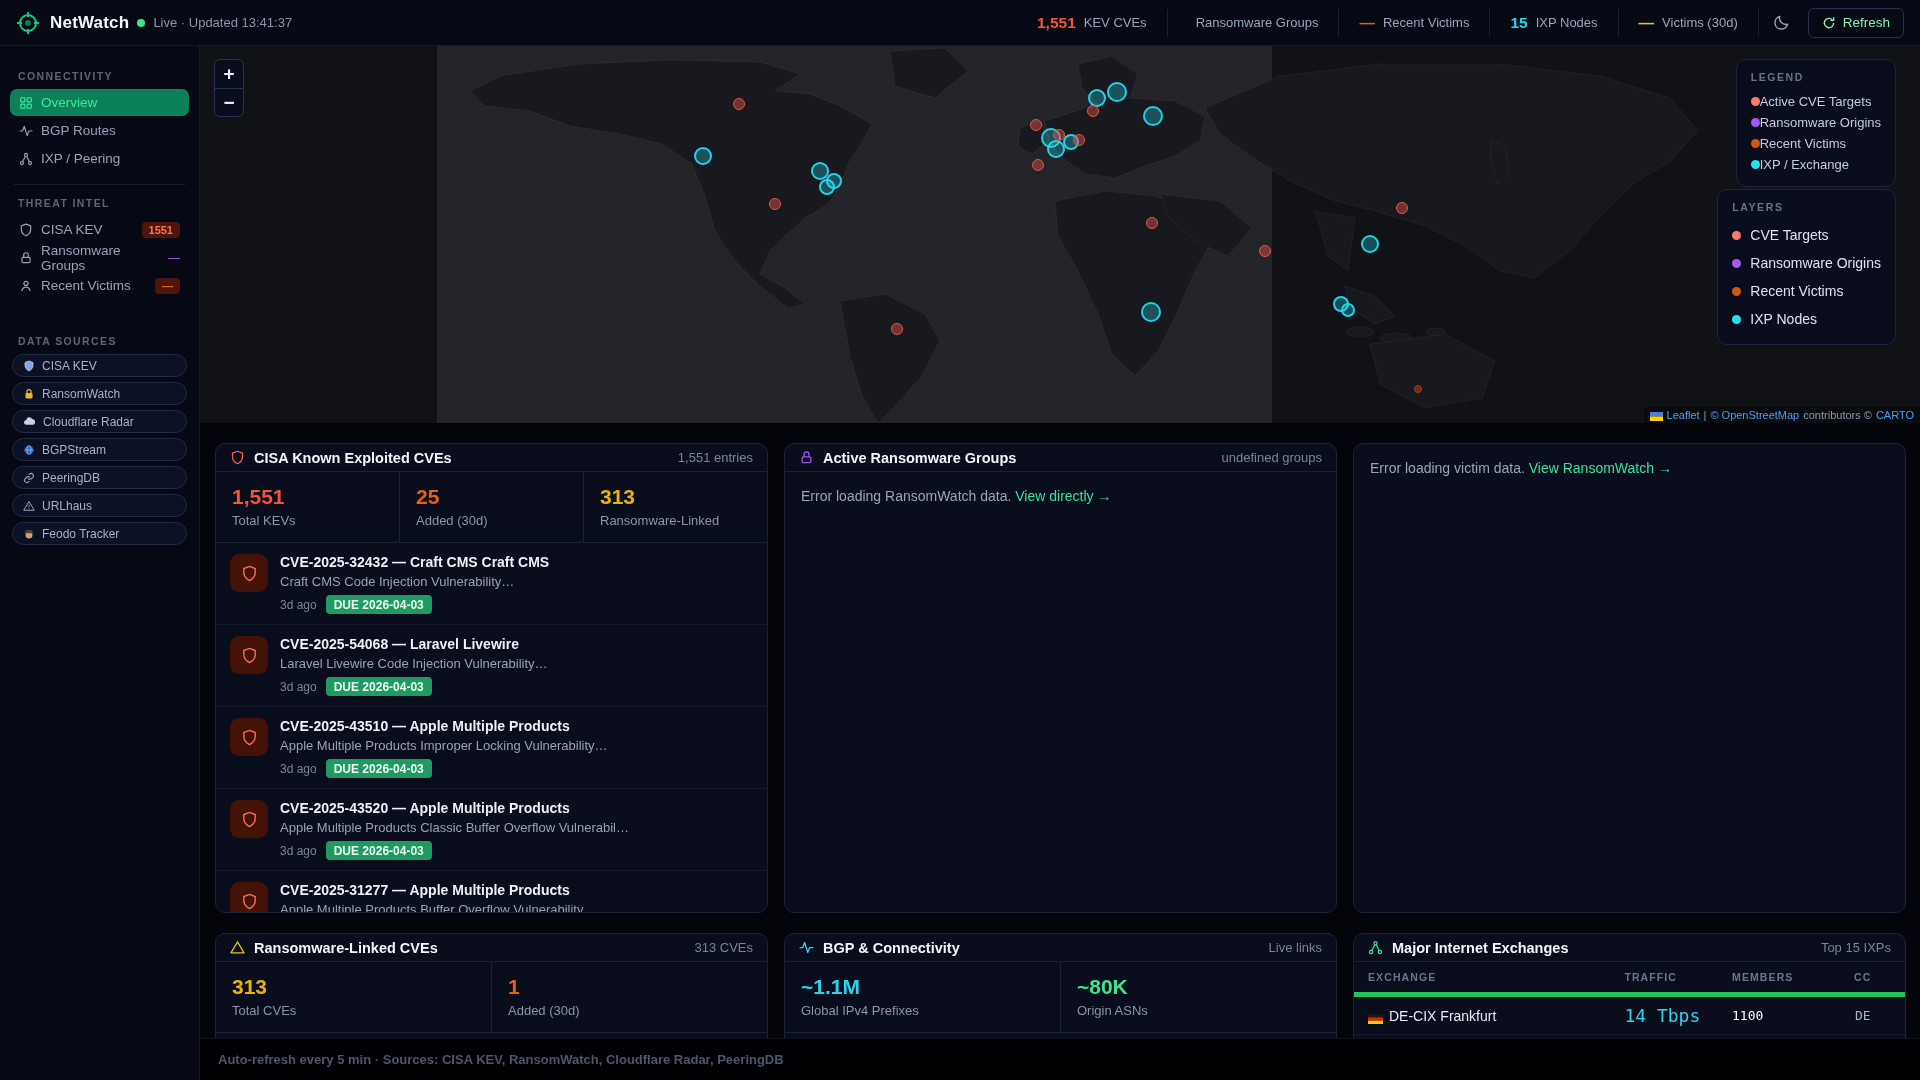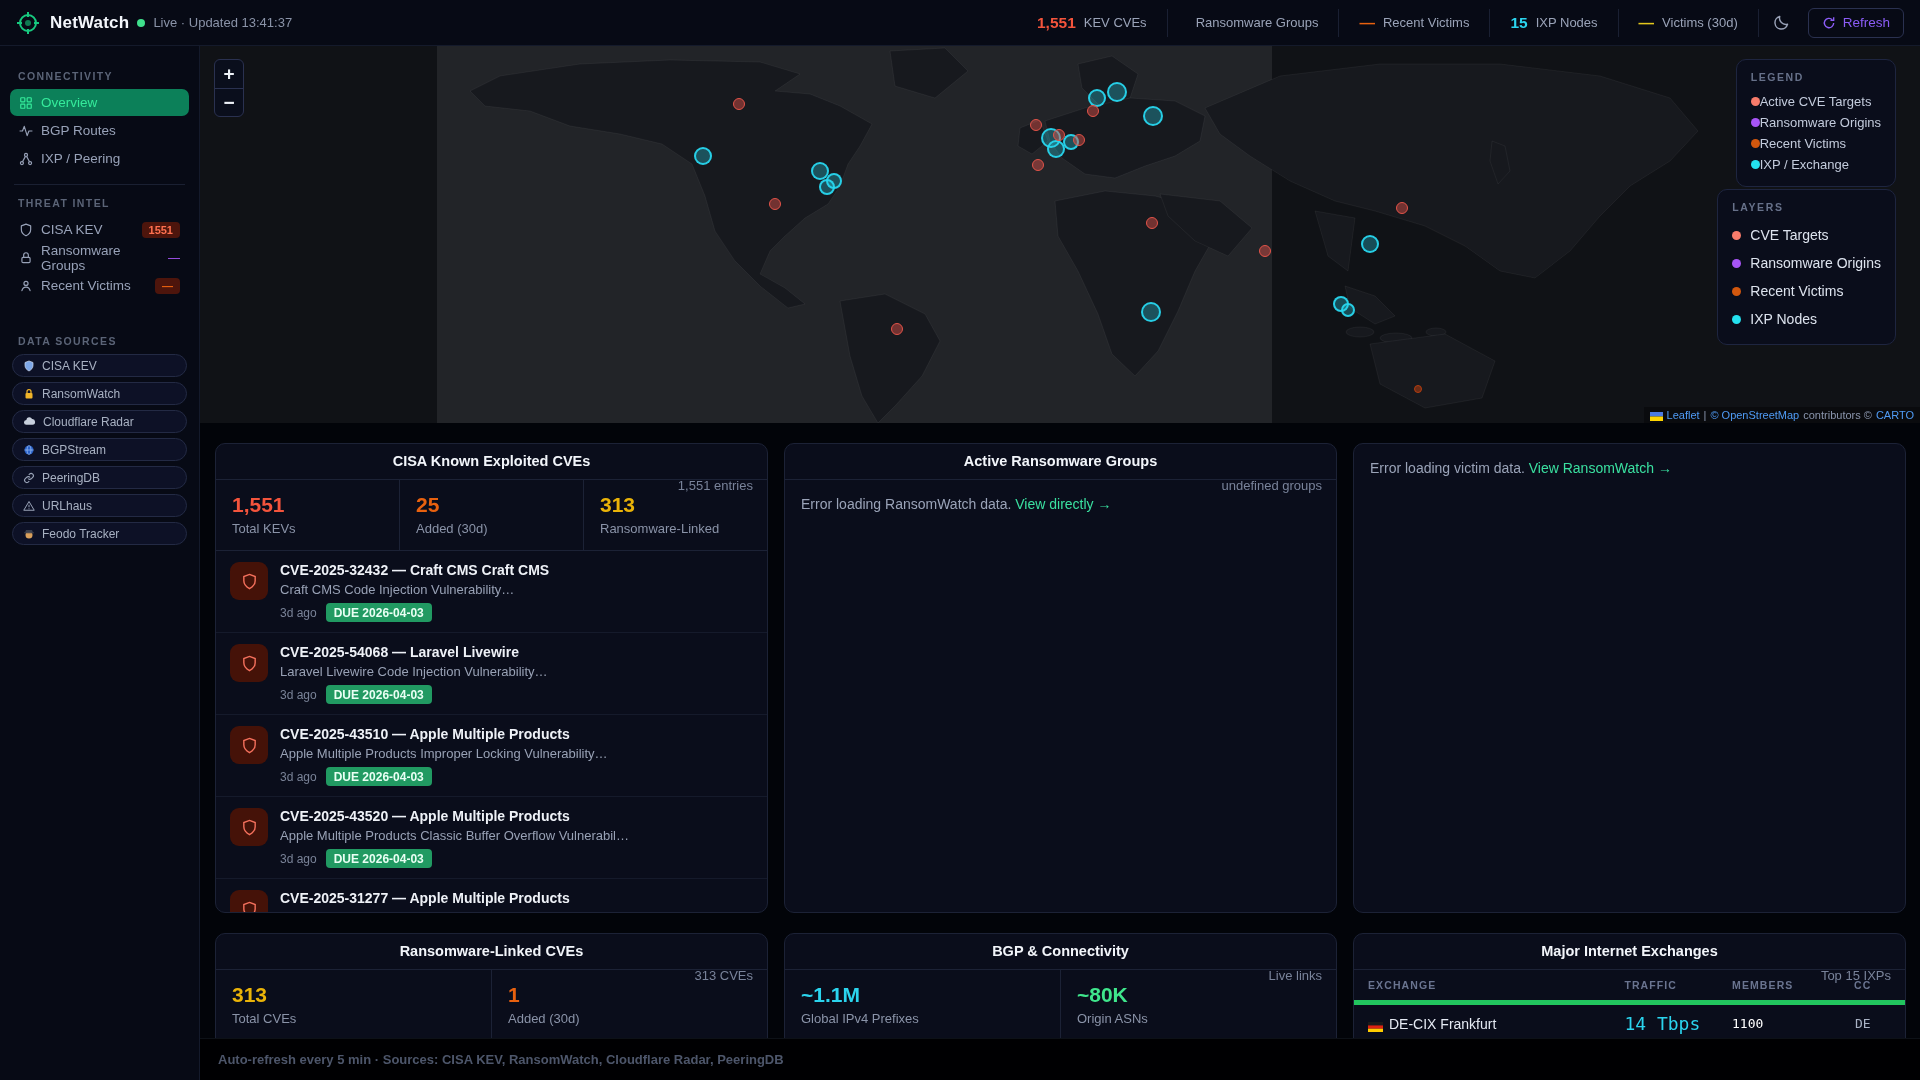--- a/index.html
+++ b/index.html
@@ -18,21 +18,21 @@
     border-left:1px solid #1a2033; }
   .hstat:first-child { border-left:none; }
   .hstat .val { font-size:15.5px; font-weight:bold; }
   .hstat .lbl { font-size:13px; color:#9aa3b8; }
   .v-red{color:#f4543c;} .v-orange{color:#e8610f;} .v-purple{color:#eab308;}
   .v-cyan{color:#2bd4ee;} .v-yellow{color:#e3c71c;} .v-green{color:#3fe68c;}
   .icon-btn { padding:0 14px; color:#9aa3b8; display:flex; align-items:center;
     border-left:1px solid #1a2033; height:28px; cursor:pointer; }
   .refresh-btn { display:flex; align-items:center; gap:7px; height:30px; padding:0 13px;
     margin-left:4px; border:1px solid #2a3150; border-radius:6px; background:transparent;
-    color:#8b5cf6; font-size:13.5px; cursor:pointer; }
+    color:#86efac; font-size:13.5px; cursor:pointer; }
 
   
   .main { display:flex; height:1034px; }
   .sidebar { width:200px; background:#070a15; border-right:1px solid #141a2b;
     padding:16px 10px 0 10px; flex-shrink:0; }
   .content { flex:1; display:flex; flex-direction:column; min-width:0; }
 
   
   .sec-label { font-size:10.5px; font-weight:bold; letter-spacing:1.4px; color:#5b6477;
     text-transform:uppercase; margin:8px 8px 7px 8px; }
@@ -74,22 +74,22 @@
   .flag { display:inline-block; width:13px; height:9px; }
   .map-dot { position:absolute; border-radius:50%; transform:translate(-50%,-50%); z-index:3; }
   .dot-ixp { border:2px solid rgba(40,214,238,0.95); background:rgba(40,214,238,0.3); }
   .dot-cve { border:1.5px solid #e25349; background:rgba(226,83,73,0.45); }
   .dot-victim { border:1.5px solid #b33d10; background:rgba(179,61,16,0.55); }
 
   
   .panels { flex:1; overflow:hidden; padding:20px 14px 0 15px; display:grid;
     grid-template-columns:repeat(3,1fr); grid-template-rows:470px 430px; gap:20px 16px; }
   .panel { background:#0a0d1b; border:1px solid #1c2236; border-radius:10px; overflow:hidden; }
-  .panel-h { height:36px; display:flex; align-items:center; gap:9px; padding:0 14px;
-    border-bottom:1px solid #1c2236;flex-direction:column; }
+  .panel-h { height:28px; display:flex; align-items:center; gap:9px; padding:0 14px;
+    border-bottom:1px solid #1c2236; }
   .panel-h .t { font-size:14.5px; font-weight:bold; color:#f2f5fa; }
   .panel-h .meta { margin-left:auto; font-size:13px; color:#79839a; }
   .stats-row { display:flex; border-bottom:1px solid #1c2236; }
   .stat-cell { flex:1; padding:13px 16px 14px 16px; border-right:1px solid #1c2236; }
   .stat-cell:last-child { border-right:none; }
   .stat-cell .sv { font-size:21px; font-weight:bold; }
   .stat-cell .sl { font-size:13px; color:#8a93a8; margin-top:4px; }
   .cve-item { display:flex; gap:12px; padding:11px 14px 10px 14px; border-bottom:1px solid #151a2b; cursor:pointer; }
   .cve-tile { width:38px; height:38px; border-radius:9px; background:#451208; flex-shrink:0;
     display:flex; align-items:center; justify-content:center; }

